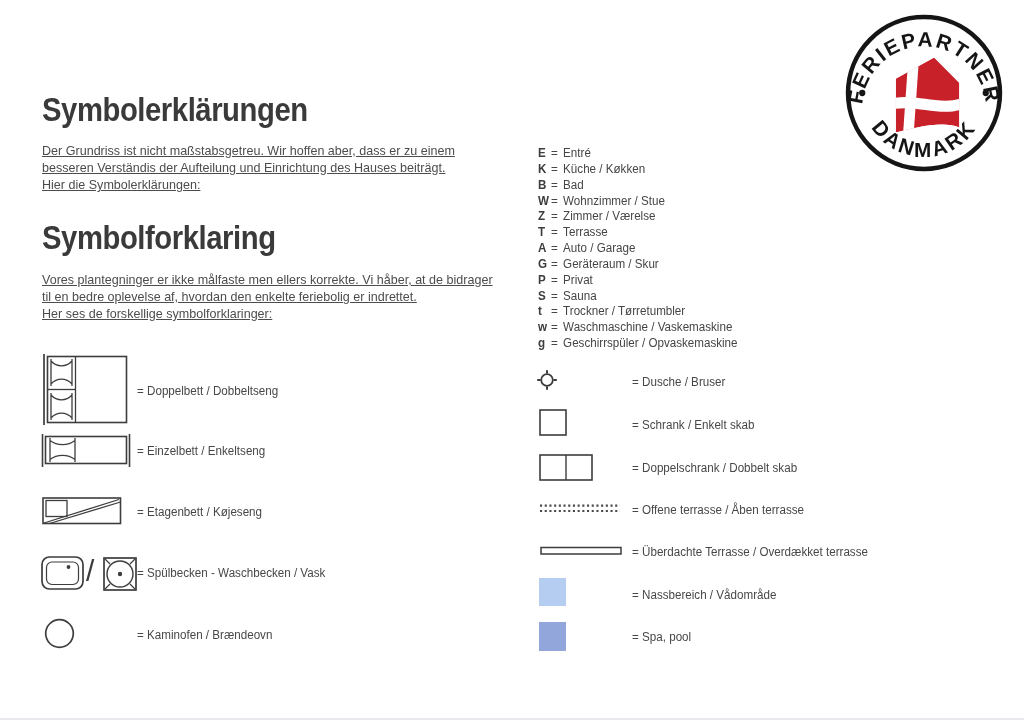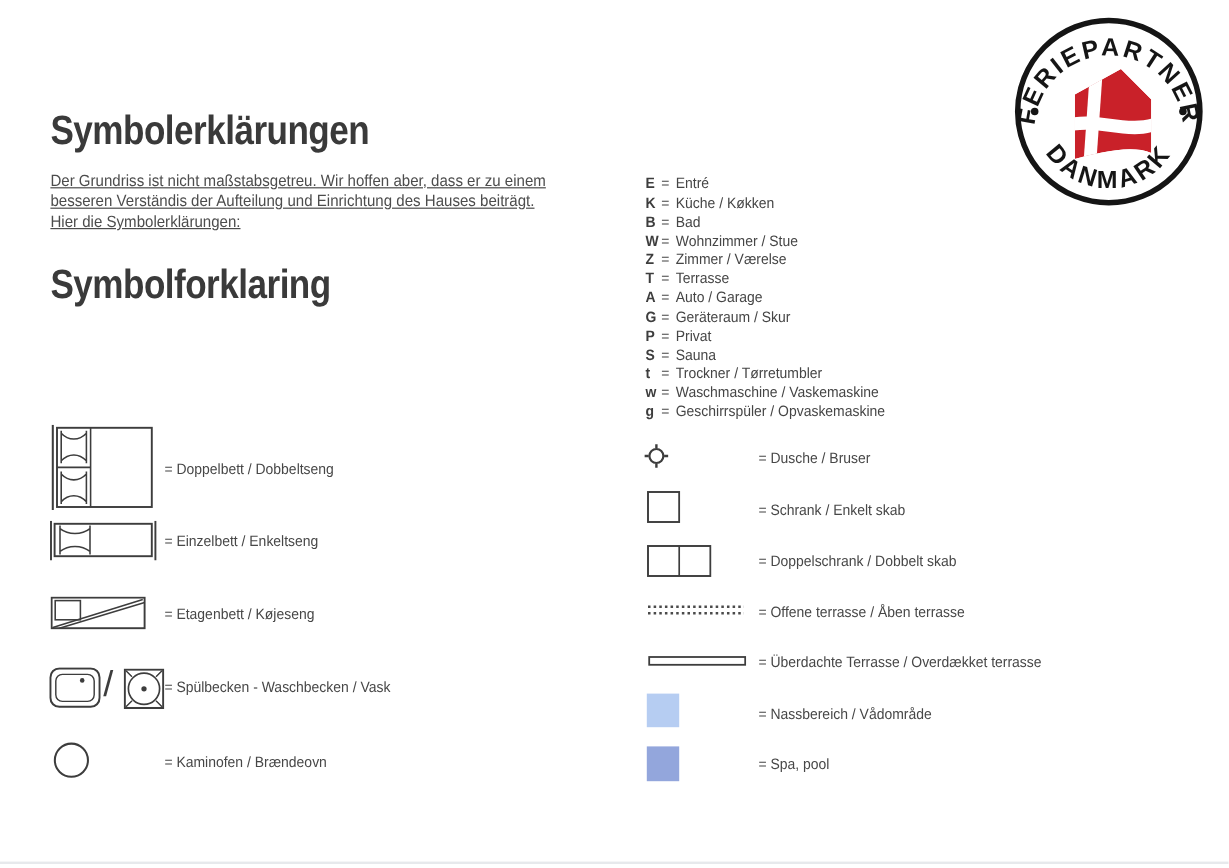--- a/index.html
+++ b/index.html
@@ -34,20 +34,25 @@
 <div class="page">
 
   <div class="h1" style="left:42px;top:90px">Symbolerklärungen</div>
   <div class="para" style="left:42px;top:142px">
     <div class="pline">Der Grundriss ist nicht maßstabsgetreu. Wir hoffen aber, dass er zu einem</div>
     <div class="pline">besseren Verständis der Aufteilung und Einrichtung des Hauses beiträgt.</div>
     <div class="pline">Hier die Symbolerklärungen:</div>
   </div>
 
   <div class="h1" style="left:42px;top:218px">Symbolforklaring</div>
+  <div class="para" style="left:42px;top:271px">
+    <div class="pline">Vores plantegninger er ikke målfaste men ellers korrekte. Vi håber, at de bidrager</div>
+    <div class="pline">til en bedre oplevelse af, hvordan den enkelte feriebolig er indrettet.</div>
+    <div class="pline">Her ses de forskellige symbolforklaringer:</div>
+  </div>
 
   <div class="codes">
     <div class="code-row">
         <span class="code-key">E</span>
         <span class="code-eq">=</span>
         <span>Entré</span>
       </div>
     <div class="code-row">
         <span class="code-key">K</span>
         <span class="code-eq">=</span>

